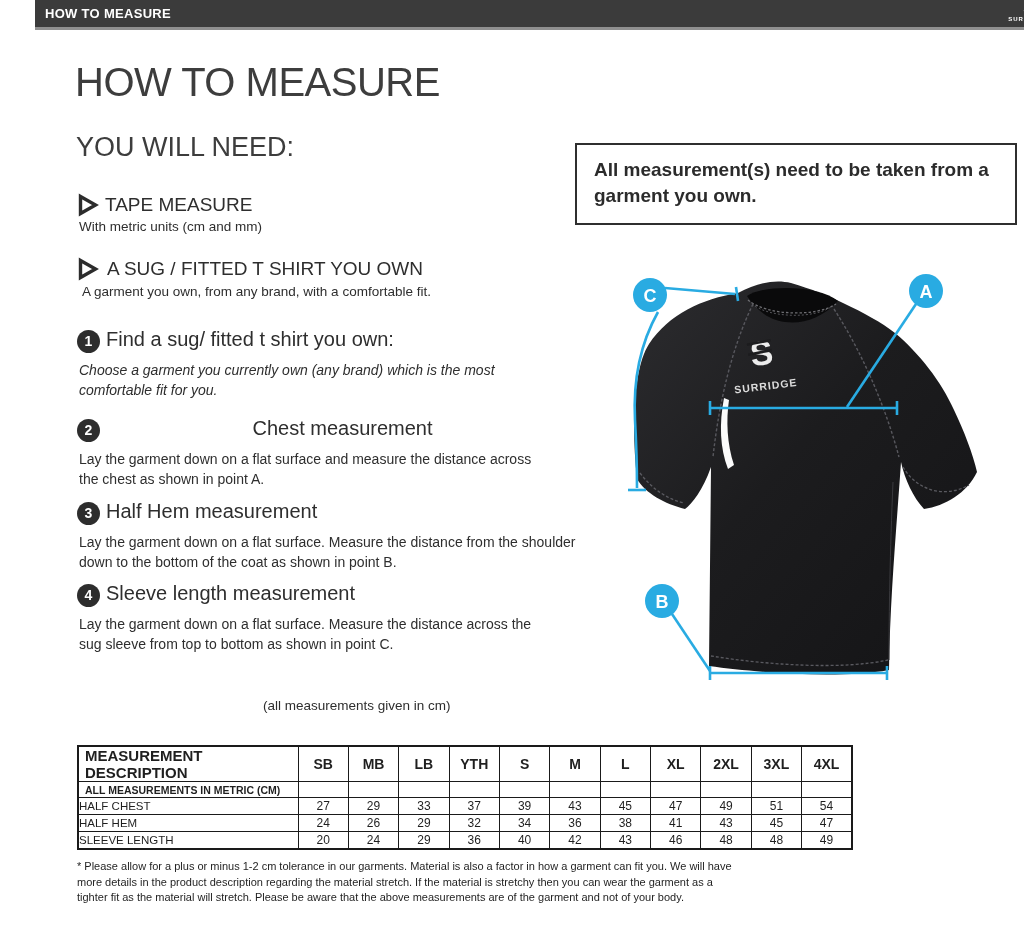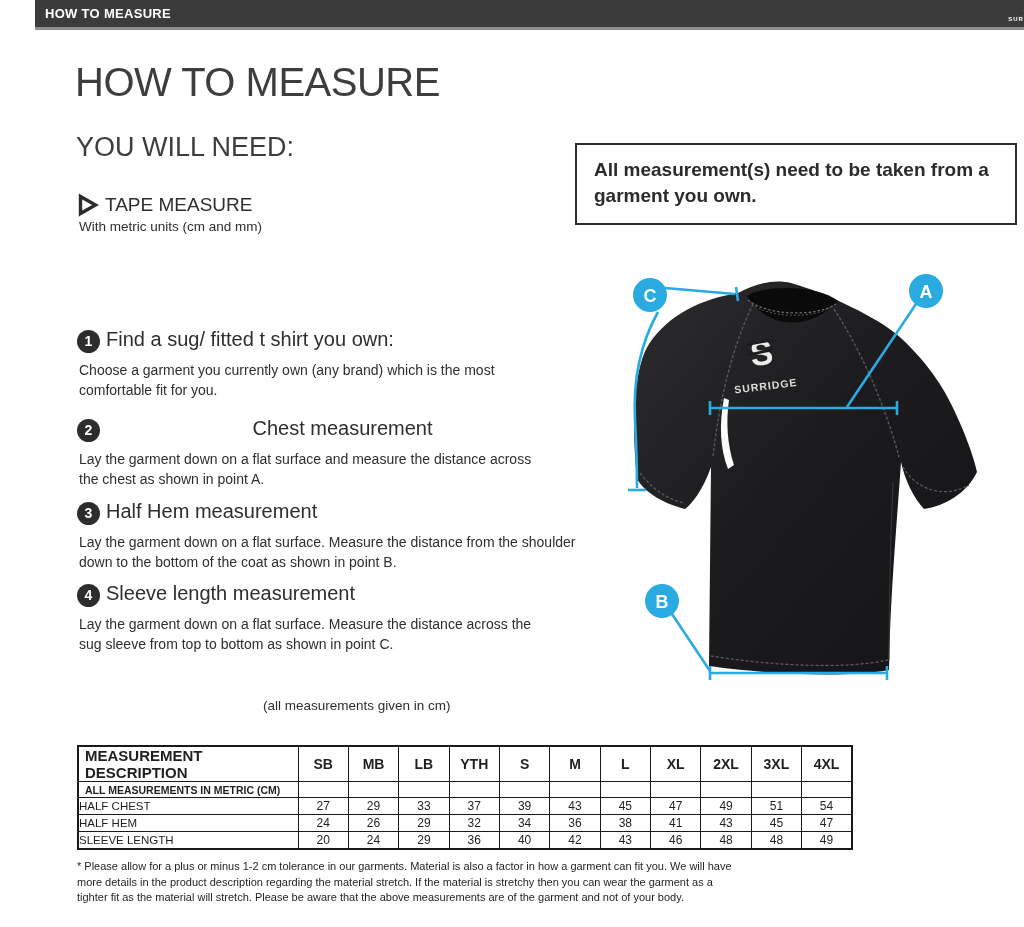--- a/index.html
+++ b/index.html
@@ -72,25 +72,34 @@
   <div class="abs need-item" style="left:42px;top:193px;">
     <span class="tri">
       <svg width="22" height="24" viewBox="0 0 22 24">
           <path d="M3.5 3.5 L18.5 12 L3.5 20.5 Z" fill="#ffffff" stroke="#2c2c2c" stroke-width="3.4" stroke-linejoin="miter"></path>
         </svg>
     </span>
     <div class="need-title" style="margin-left:28px;margin-top:1px;">TAPE MEASURE</div>
     <div class="need-sub" style="margin-left:2px;margin-top:3px;">With metric units (cm and mm)</div>
   </div>
 
+  <div class="abs need-item" style="left:42px;top:257px;">
+    <span class="tri">
+      <svg width="22" height="24" viewBox="0 0 22 24">
+          <path d="M3.5 3.5 L18.5 12 L3.5 20.5 Z" fill="#ffffff" stroke="#2c2c2c" stroke-width="3.4" stroke-linejoin="miter"></path>
+        </svg>
+    </span>
+    <div class="need-title" style="margin-left:30px;margin-top:1px;">A SUG / FITTED T SHIRT YOU OWN</div>
+    <div class="need-sub" style="margin-left:5px;margin-top:4px;">A garment you own, from any brand, with a comfortable fit.</div>
+  </div>
 
   <div class="abs" style="left:42px;top:328px;">
     <div class="step-circle abs" style="left:0;top:2px;">1</div>
     <div class="step-title" style="margin-left:29px;">Find a sug/ fitted t shirt you own:</div>
-    <div class="step-body preline" style="margin-left:2px;margin-top:9px;width:500px;">Choose a garment you currently own (any brand) which is the most
+    <div class="step-body preline" style="margin-left:2px;margin-top:9px;width:500px;font-style:italic;">Choose a garment you currently own (any brand) which is the most
 comfortable fit for you.</div>
   </div>
 
   <div class="abs" style="left:42px;top:417px;">
     <div class="step-circle abs" style="left:0;top:2px;">2</div>
     <div class="step-title" style="margin-left:29px;text-align:center;">Chest measurement</div>
     <div class="step-body preline" style="margin-left:2px;margin-top:9px;width:500px;">Lay the garment down on a flat surface and measure the distance across
 the chest as shown in point A.</div>
   </div>
 

